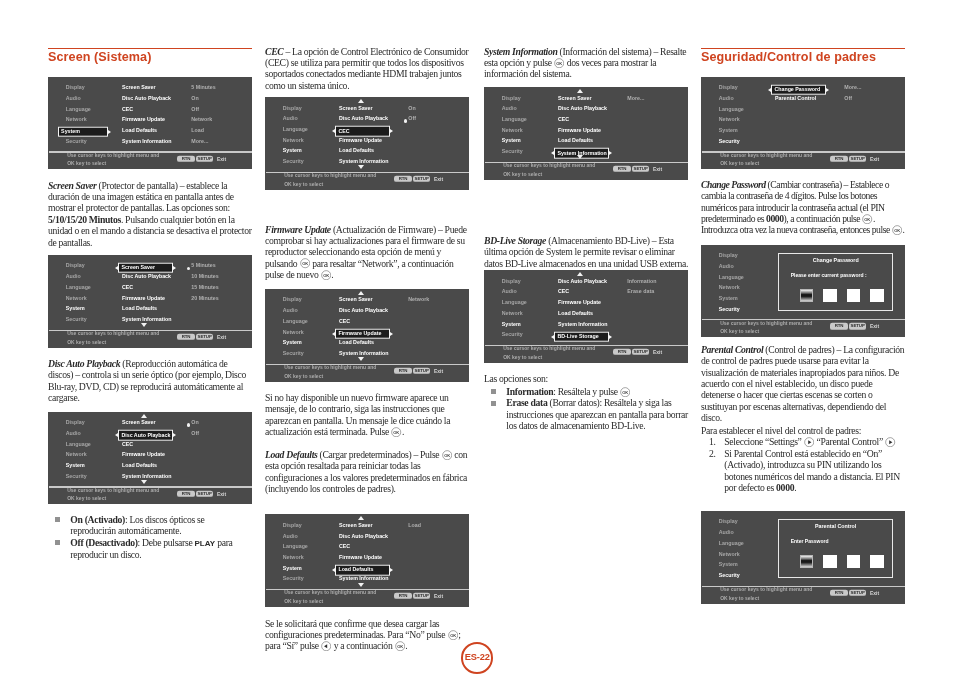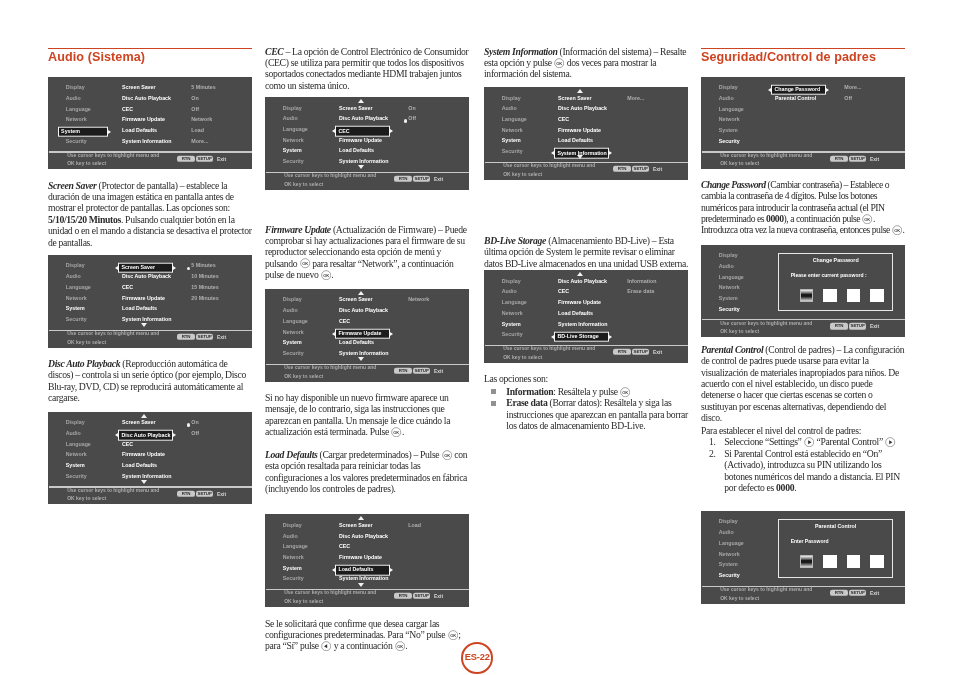--- a/index.html
+++ b/index.html
@@ -83,21 +83,21 @@
          border:2.5px solid #cf4420;border-radius:50%;box-sizing:border-box;
          font-family:"Liberation Sans",sans-serif;font-weight:bold;color:#cf4420;
          font-size:9.3px;text-align:center;line-height:26px;letter-spacing:-0.15px;
          white-space:nowrap;}
 </style>
 </head>
 <body>
 
 <div class="col" id="col1">
     <div class="hrule blk" style="top:48.0px"></div>
-    <h1 class="title blk" style="top:50.8px">Audio (Sistema)</h1>
+    <h1 class="title blk" style="top:50.8px">Screen (Sistema)</h1>
     <div class="osd blk" style="top:76.90px">
       <div class="mi c1" style="left:17.80px;top:11.45px">Display</div>
       <div class="mi c1" style="left:17.80px;top:22.15px">Audio</div>
       <div class="mi c1" style="left:17.80px;top:32.85px">Language</div>
       <div class="mi c1" style="left:17.80px;top:43.55px">Network</div>
       <div class="mi c1" style="left:17.80px;top:64.95px">Security</div>
       <div class="mi c2" style="left:74.00px;top:11.45px">Screen Saver</div>
       <div class="mi c2" style="left:74.00px;top:22.15px">Disc Auto Playback</div>
       <div class="mi c2" style="left:74.00px;top:32.85px">CEC</div>
       <div class="mi c2" style="left:74.00px;top:43.55px">Firmware Update</div>
@@ -175,20 +175,22 @@
       <div class="arw arwU" style="left:93.40px;top:2.1px"></div>
       <div class="arw arwD" style="left:93.40px;top:68.3px"></div>
       <div class="sep" style="top:74.60px"></div>
       <div class="foot" style="left:19.2px;top:78.10px">Use cursor keys to highlight menu and</div>
       <div class="foot" style="left:19.2px;top:86.50px">OK key to select</div>
       <div class="pill" style="left:129.3px;top:81.80px;width:17.6px">RTN</div>
       <div class="pill" style="left:148.4px;top:81.80px;width:16.6px">SETUP</div>
       <div class="exit" style="left:168.9px;top:81.80px">Exit</div>
     </div>
     <ul class="sq blk" style="top:514.00px">
+      <li><span class="bul"></span><b class="bd">On (Activado)</b><span>: Los discos ópticos se reproducirán automáticamente.</span></li>
+      <li><span class="bul"></span><b class="bd">Off (Desactivado)</b><span>: Debe pulsarse </span><span class="mono">PLAY</span><span> para reproducir un disco.</span></li>
     </ul>
   </div>
 <div class="col" id="col2">
     <p class="body blk " style="top:45.50px"><b class="term">CEC</b><span> – La opción de Control Electrónico de Consumidor (CEC) se utiliza para permitir que todos los dispositivos soportados conectados mediante HDMI trabajen juntos como un sistema único.</span></p>
     <div class="osd blk" style="top:97.10px">
       <div class="mi c1" style="left:17.80px;top:11.45px">Display</div>
       <div class="mi c1" style="left:17.80px;top:22.15px">Audio</div>
       <div class="mi c1" style="left:17.80px;top:32.85px">Language</div>
       <div class="mi c1" style="left:17.80px;top:43.55px">Network</div>
       <div class="mi c1 act" style="left:17.80px;top:54.25px">System</div>

